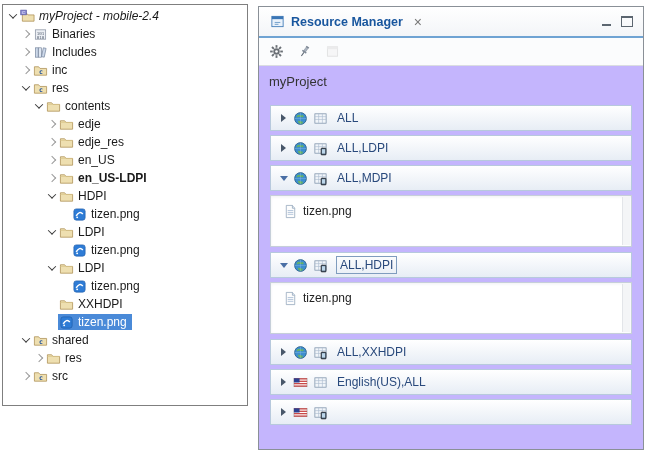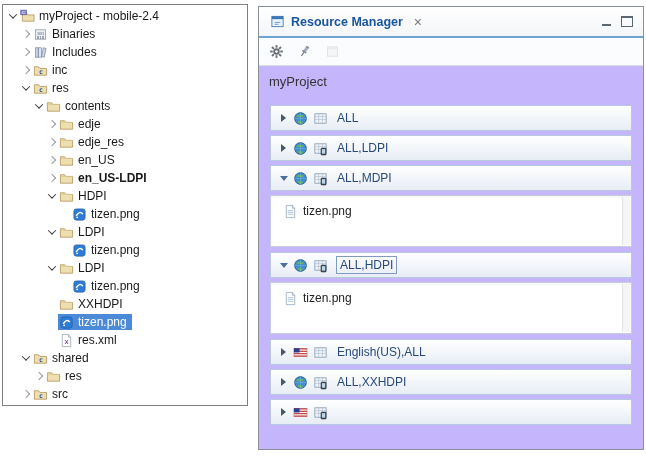--- a/index.html
+++ b/index.html
@@ -59,21 +59,21 @@
     margin:0 0 5px;box-shadow:inset 0 1px 3px rgba(60,80,110,.08);}
   .grp-file{position:absolute;left:11px;top:7px;display:flex;align-items:center;gap:5px;
     font-size:12px;color:#222;}
   .grp-scroll{position:absolute;top:1px;right:1px;bottom:1px;width:7px;background:#f4f5f7;border-left:1px solid #e3e5e9;}
 </style>
 </head>
 <body>
 
 <div class="explorer-panel">
   <div>
-      <div class="tree-row" style="padding-left: 3px;">
+      <div class="tree-row" style="padding-left: 3px; font-style: italic;">
         <span class="tw">
           <span class="chev expanded"></span>
         </span>
         <span class="icon tree-ico">
           <svg viewBox="0 0 16 16">
             <path d="M2.5 4.5 h4.5 l1.5 1.8 h6.5 v6.7 h-12.5 z" fill="#eedfb0" stroke="#ab8d52" stroke-width="0.8"></path>
             <rect x="0.8" y="1.2" width="6" height="5" fill="#8d8dd4" stroke="#52529e" stroke-width="0.7"></rect>
             <text x="3.8" y="5.4" text-anchor="middle" font-size="4.4" fill="#ffffff">C</text>
           </svg>
         </span>
@@ -273,31 +273,20 @@
       <div class="tree-row selected" style="padding-left: 42px;">
         <span class="tw"></span>
         <span class="icon tree-ico">
           <svg viewBox="0 0 16 16">
             <rect x="2" y="2" width="12" height="12" rx="2.5" fill="#2e7cd6" stroke="#1b5aa8" stroke-width="0.7"></rect>
             <path d="M4.5 9.5 Q8 3.5 11.5 7.5" stroke="#ffffff" stroke-width="1.6" fill="none"></path>
             <circle cx="5.5" cy="11" r="1" fill="#ffffff"></circle>
           </svg>
         </span>
         <span class="tree-label">tizen.png</span>
-      </div>
-      <div class="tree-row" style="padding-left: 42px;">
-        <span class="tw"></span>
-        <span class="icon tree-ico">
-          <svg viewBox="0 0 16 16">
-            <path d="M3.5 1.5 h6.5 l2.5 3 v10 h-9 z" fill="#ffffff" stroke="#95a0ad" stroke-width="0.8"></path>
-            <path d="M10 1.5 v3 h2.5" fill="#e8edf2" stroke="#95a0ad" stroke-width="0.8"></path>
-            <text x="8" y="12" text-anchor="middle" font-size="6.5" font-weight="bold" fill="#8b40b8">X</text>
-          </svg>
-        </span>
-        <span class="tree-label">res.xml</span>
       </div>
       <div class="tree-row" style="padding-left: 16px;">
         <span class="tw">
           <span class="chev expanded"></span>
         </span>
         <span class="icon tree-ico">
           <svg viewBox="0 0 16 16">
             <path d="M1.5 4 h4.5 l1.5 1.8 h7 v7.2 h-13 z" fill="#eedfb0" stroke="#ab8d52" stroke-width="0.8"></path>
             <text x="8.5" y="12" text-anchor="middle" font-size="7" font-weight="bold" fill="#1c4f9c" font-family="monospace">c</text>
           </svg>
@@ -508,20 +497,44 @@
         </div>
         <div class="grp-scroll"></div>
       </div>
       <div class="grp-header">
         <span class="grp-exp">
           <span class="tri-right"></span>
         </span>
         <span class="grp-icons">
           <span class="icon">
             <svg viewBox="0 0 16 16">
+              <circle cx="8" cy="8" r="6.3" fill="#3e8ed0" stroke="#22577f" stroke-width="0.8"></circle>
+              <path d="M4 5 q2 -1.5 4 -0.5 q1 0.5 2.5 -0.5 l1 2 q-1.5 1 -3 0.5 q-2 -0.7 -4.5 0.5 Z" fill="#66b06a"></path>
+              <path d="M5 10.5 q2 -0.5 3.5 0.5 q1 0.8 2.5 0.3 l-1 2 q-2 1 -4 -0.5 Z" fill="#66b06a"></path>
+              <path d="M8 1.7 v12.6 M1.7 8 h12.6" stroke="#ffffff" stroke-width="0.4" opacity="0.45"></path>
+            </svg>
+          </span>
+          <span class="icon">
+            <svg viewBox="0 0 16 16">
+              <rect x="2" y="3" width="12" height="10" fill="#f2f6fa" stroke="#7b90a8" stroke-width="0.8"></rect>
+              <path d="M2 6 h12 M2 9 h12 M6 3 v10 M10 3 v10" stroke="#aebecf" stroke-width="0.7"></path>
+              <rect x="8.5" y="7.5" width="5.5" height="7.5" rx="1" fill="#3c4c5e" stroke="#222222" stroke-width="0.5"></rect>
+              <rect x="9.5" y="8.7" width="3.5" height="4.8" fill="#bcd6ea"></rect>
+            </svg>
+          </span>
+        </span>
+        <span class="grp-label">ALL,XXHDPI</span>
+      </div>
+      <div class="grp-header">
+        <span class="grp-exp">
+          <span class="tri-right"></span>
+        </span>
+        <span class="grp-icons">
+          <span class="icon">
+            <svg viewBox="0 0 16 16">
               <rect x="1" y="3.5" width="14" height="9" fill="#ffffff" stroke="#999999" stroke-width="0.6"></rect>
               <g fill="#c43a3a">
                 <rect x="1" y="3.5" width="14" height="1.28"></rect>
                 <rect x="1" y="6.06" width="14" height="1.28"></rect>
                 <rect x="1" y="8.62" width="14" height="1.28"></rect>
                 <rect x="1" y="11.18" width="14" height="1.28"></rect>
               </g>
               <rect x="1" y="3.5" width="6" height="4.5" fill="#2c3f8f"></rect>
             </svg>
           </span>
@@ -534,44 +547,20 @@
         </span>
         <span class="grp-label">English(US),ALL</span>
       </div>
       <div class="grp-header">
         <span class="grp-exp">
           <span class="tri-right"></span>
         </span>
         <span class="grp-icons">
           <span class="icon">
             <svg viewBox="0 0 16 16">
-              <circle cx="8" cy="8" r="6.3" fill="#3e8ed0" stroke="#22577f" stroke-width="0.8"></circle>
-              <path d="M4 5 q2 -1.5 4 -0.5 q1 0.5 2.5 -0.5 l1 2 q-1.5 1 -3 0.5 q-2 -0.7 -4.5 0.5 Z" fill="#66b06a"></path>
-              <path d="M5 10.5 q2 -0.5 3.5 0.5 q1 0.8 2.5 0.3 l-1 2 q-2 1 -4 -0.5 Z" fill="#66b06a"></path>
-              <path d="M8 1.7 v12.6 M1.7 8 h12.6" stroke="#ffffff" stroke-width="0.4" opacity="0.45"></path>
-            </svg>
-          </span>
-          <span class="icon">
-            <svg viewBox="0 0 16 16">
-              <rect x="2" y="3" width="12" height="10" fill="#f2f6fa" stroke="#7b90a8" stroke-width="0.8"></rect>
-              <path d="M2 6 h12 M2 9 h12 M6 3 v10 M10 3 v10" stroke="#aebecf" stroke-width="0.7"></path>
-              <rect x="8.5" y="7.5" width="5.5" height="7.5" rx="1" fill="#3c4c5e" stroke="#222222" stroke-width="0.5"></rect>
-              <rect x="9.5" y="8.7" width="3.5" height="4.8" fill="#bcd6ea"></rect>
-            </svg>
-          </span>
-        </span>
-        <span class="grp-label">ALL,XXHDPI</span>
-      </div>
-      <div class="grp-header">
-        <span class="grp-exp">
-          <span class="tri-right"></span>
-        </span>
-        <span class="grp-icons">
-          <span class="icon">
-            <svg viewBox="0 0 16 16">
               <rect x="1" y="3.5" width="14" height="9" fill="#ffffff" stroke="#999999" stroke-width="0.6"></rect>
               <g fill="#c43a3a">
                 <rect x="1" y="3.5" width="14" height="1.28"></rect>
                 <rect x="1" y="6.06" width="14" height="1.28"></rect>
                 <rect x="1" y="8.62" width="14" height="1.28"></rect>
                 <rect x="1" y="11.18" width="14" height="1.28"></rect>
               </g>
               <rect x="1" y="3.5" width="6" height="4.5" fill="#2c3f8f"></rect>
             </svg>
           </span>

